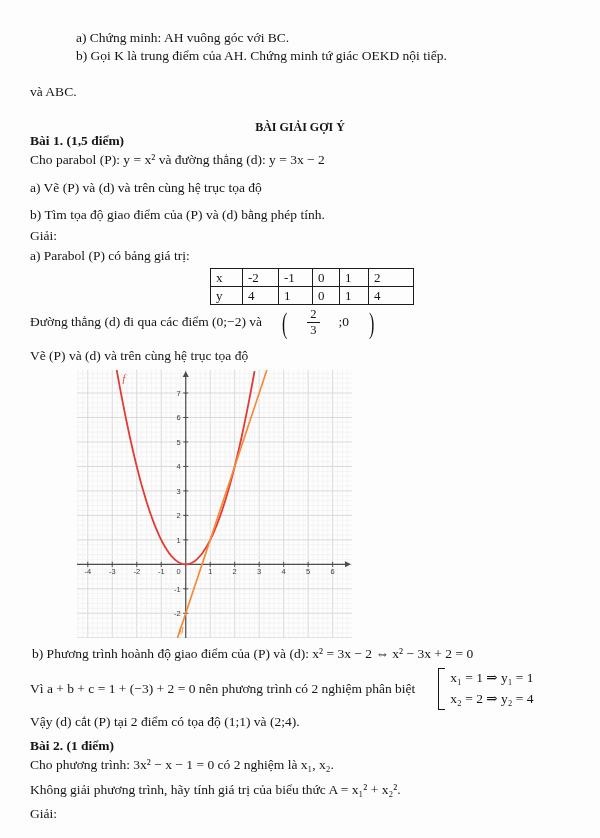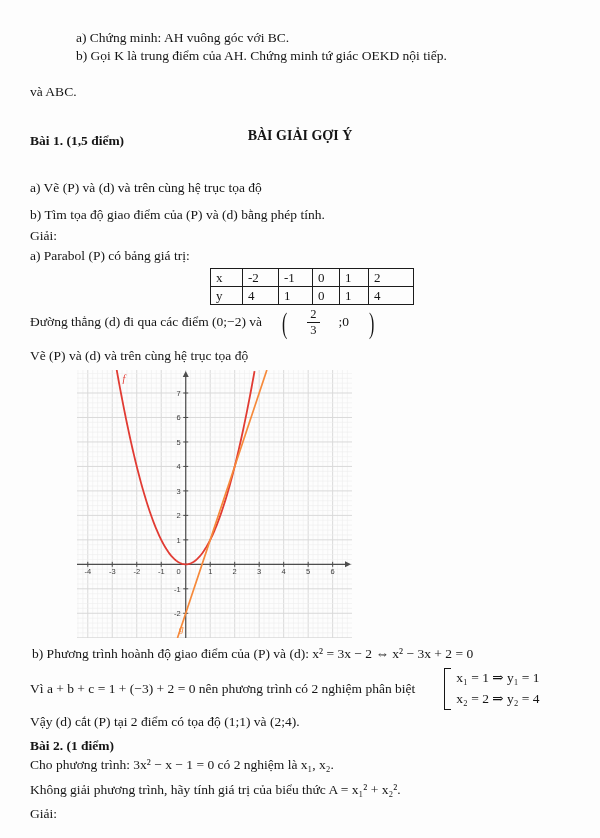--- a/index.html
+++ b/index.html
@@ -13,38 +13,39 @@
   .center{left:0;width:600px;text-align:center;}
   
   table.vals{border-collapse:collapse;font-size:13px;}
   table.vals td{border:1.5px solid #1c1c1c;padding:0 0 0 5px;height:17px;line-height:17px;}
   
   .mrow{display:inline-flex;align-items:center;gap:19px;}
   .big-paren{display:inline-block;transform:scaleY(1.85);font-size:16px;padding:0 1px;}
   .frac{display:inline-flex;flex-direction:column;align-items:center;font-size:12.5px;line-height:1.2;}
   .frac .den{border-top:1.3px solid #151515;padding:0 3px;}
   
-  .sys{display:inline-flex;align-items:stretch;margin-left:10px;}
+  .sys{display:inline-flex;align-items:stretch;margin-left:4px;}
   .sys-br{width:6px;border-left:1.6px solid #151515;border-top:1.6px solid #151515;border-bottom:1.6px solid #151515;margin-right:5px;}
   .sys-rows{display:inline-flex;flex-direction:column;line-height:1.55;}
   
   .graph-wrap{position:absolute;left:77px;top:370px;width:275px;height:268px;}
 </style>
 </head>
 <body>
 
 <div class="page">
 
   <div class="t" style="left:76px;top:30px"><span>a) Chứng minh: AH vuông góc với BC.</span></div>
   <div class="t" style="left:76px;top:48px"><span>b) Gọi K là trung điểm của AH. Chứng minh tứ giác OEKD nội tiếp.</span></div>
   <div class="t" style="left:30px;top:84px"><span>và ABC.</span></div>
 
-  <div class="t center bold" style="top:128px;font-size:14px">BÀI GIẢI GỢI Ý</div>
+  <div class="t center bold" style="top:120px;font-size:12px">BÀI GIẢI GỢI Ý</div>
 
   <div class="t bold" style="left:30px;top:133px">Bài 1. (1,5 điểm)</div>
+  <div class="t" style="left:30px;top:152px">Cho parabol (P): y = x² và đường thẳng (d): y = 3x − 2</div>
   <div class="t" style="left:30px;top:207px">b) Tìm tọa độ giao điểm của (P) và (d) bằng phép tính.</div>
   <div class="t" style="left:30px;top:180px">a) Vẽ (P) và (d) và trên cùng hệ trục tọa độ</div>
   <div class="t" style="left:30px;top:228px">Giải:</div>
   <div class="t" style="left:30px;top:248px">a) Parabol (P) có bảng giá trị:</div>
 
   <div class="t" style="left:210px;top:268px">
     <table class="vals">
       <colgroup>
           <col style="width:32px">
           <col style="width:36px">

